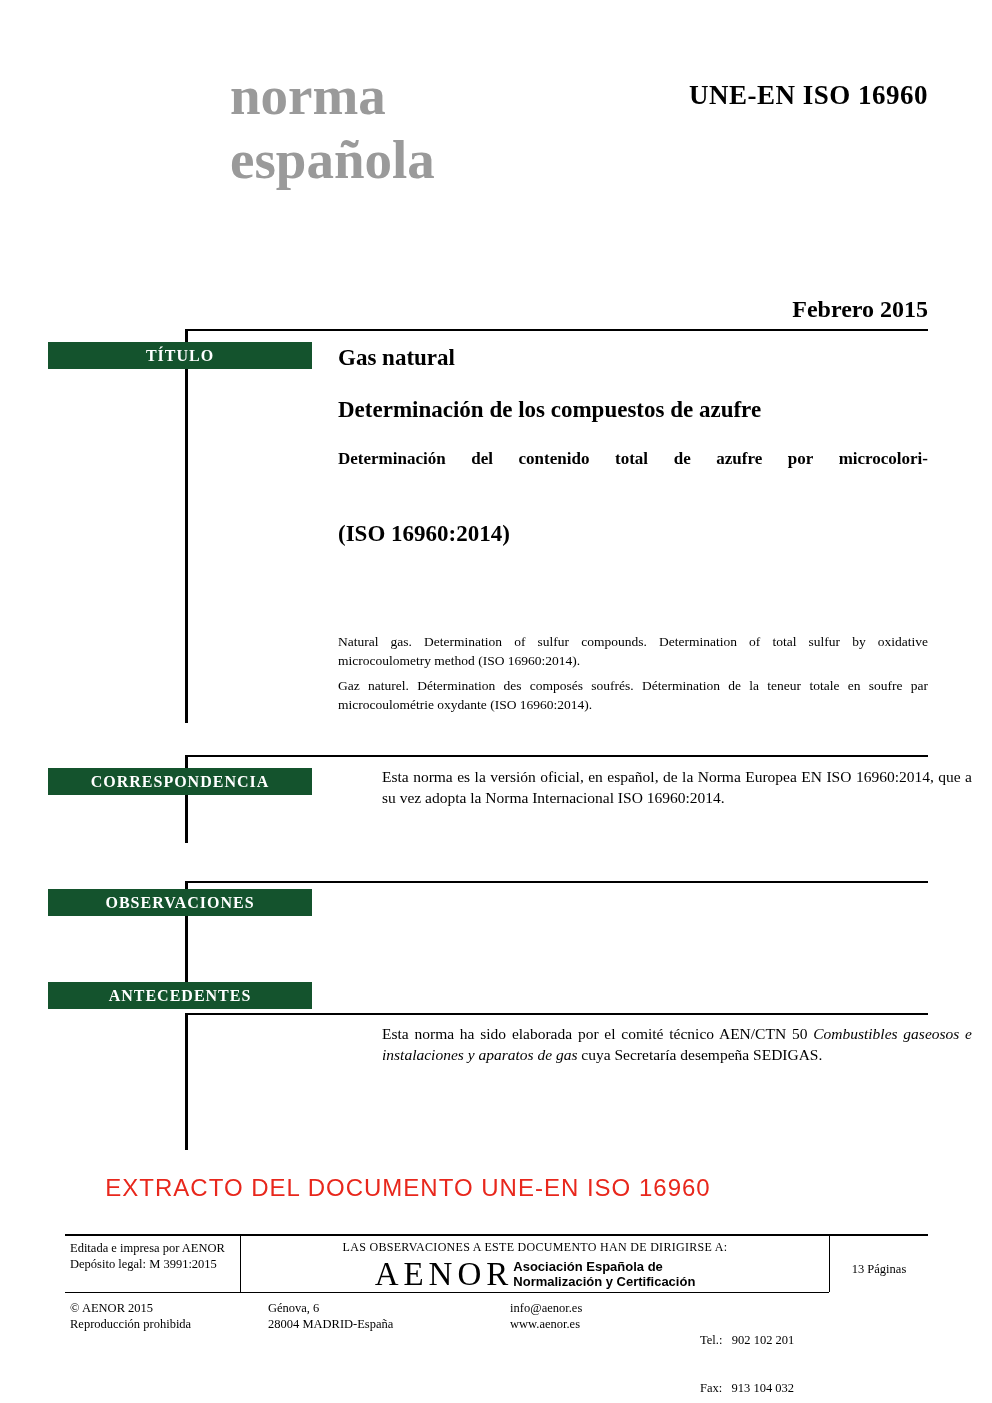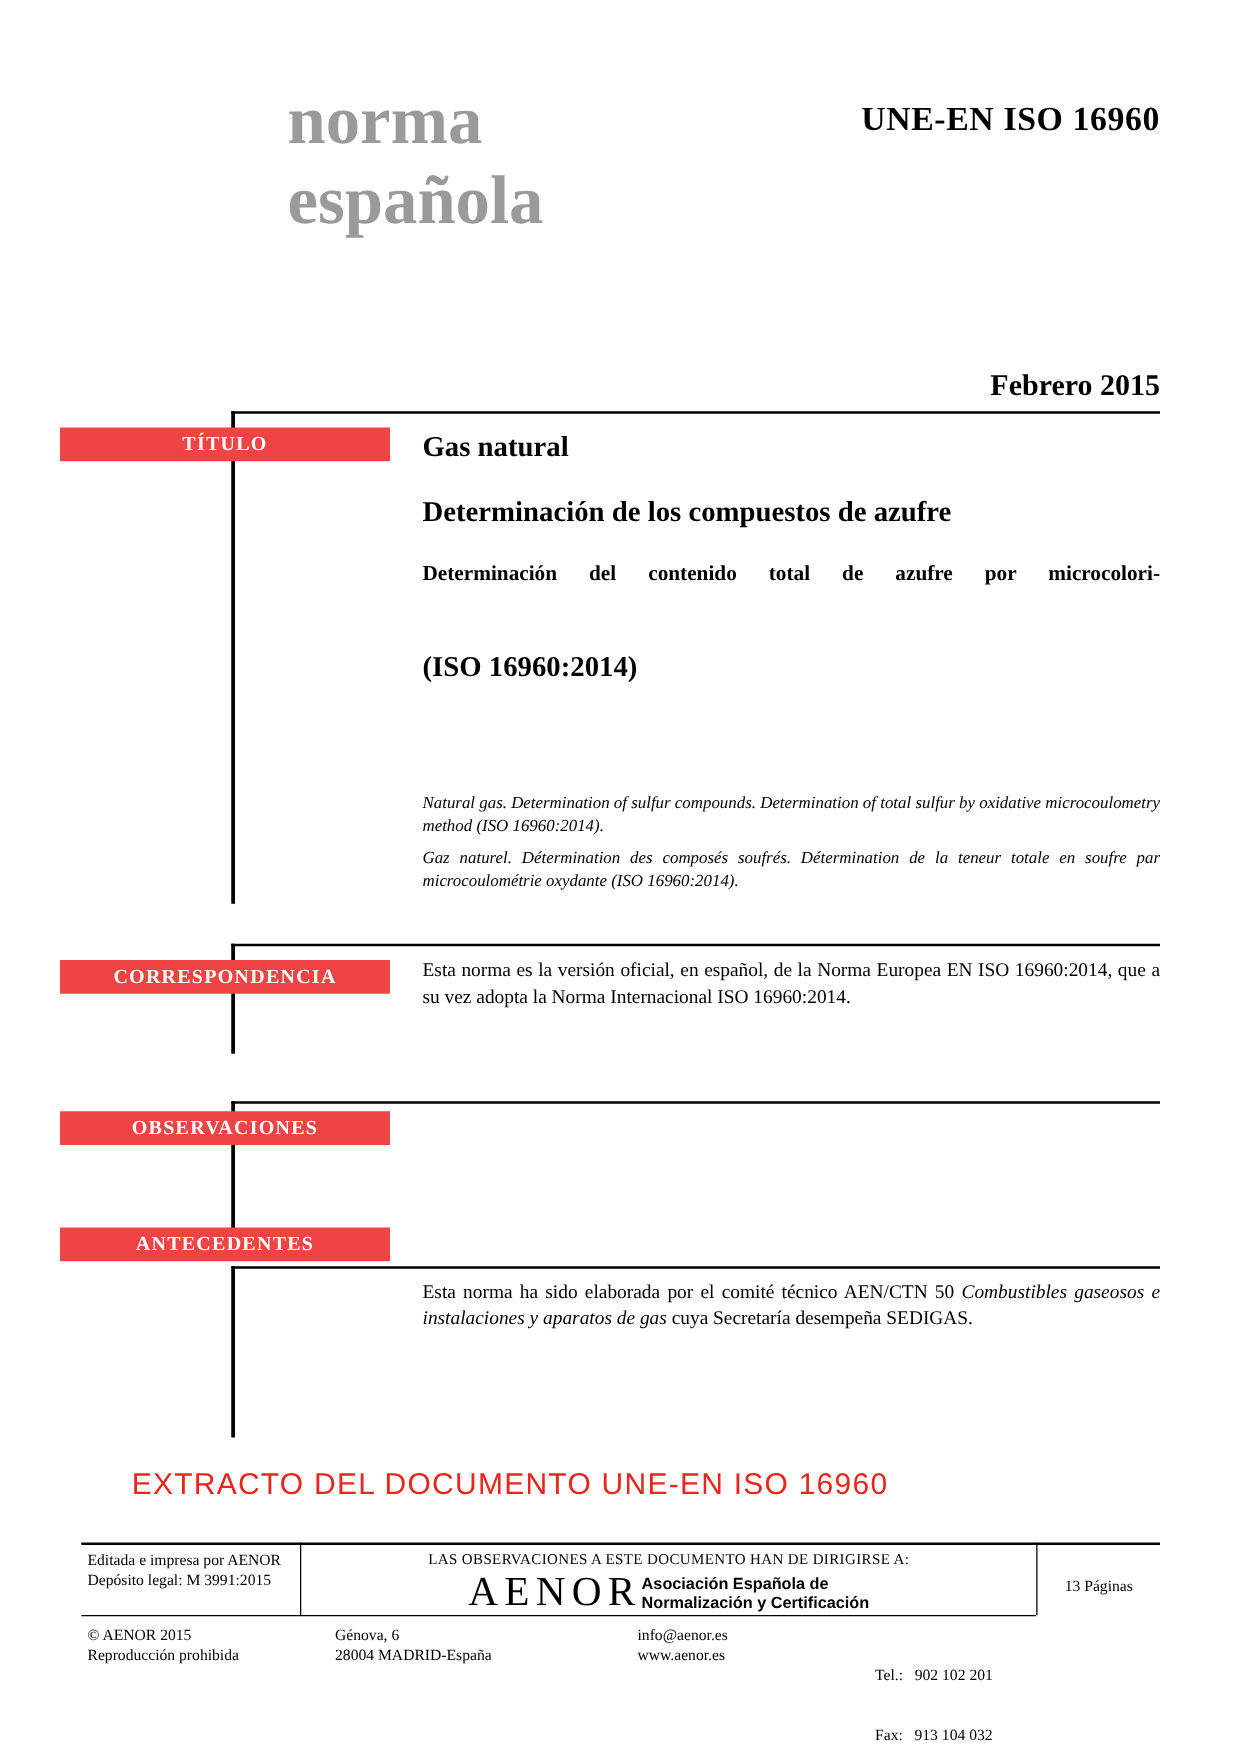--- a/index.html
+++ b/index.html
@@ -29,40 +29,41 @@
   }
   .pub-date {
     top: 296px; right: 64px;
     font-size: 24px; font-weight: bold;
   }
 
   .hrule { left: 185px; width: 743px; height: 2px; background: #000; }
   .vrule { left: 185px; width: 3px; background: #000; }
   .label-box {
     left: 48px; width: 264px; height: 27px;
-    background: #ef4444; color: #fff;
+    background: #14532d; color: #fff;
     font-size: 16px; font-weight: bold;
     letter-spacing: 1px;
     text-align: center; line-height: 27px;
   }
 
   .content { left: 338px; width: 590px; }
   .title-line { font-size: 23px; font-weight: bold; }
   .title-just {
     display: block;
     font-size: 17px; font-weight: bold;
     text-align: justify; text-align-last: justify;
   }
   .abstract {
-    font-size: 13.5px; font-style: italic;
+    font-size: 13.5px; 
     line-height: 19px; text-align: justify;
   }
   .body-text {
     font-size: 15.5px; line-height: 21px;
     text-align: justify;
+    margin-left: 44px;
   }
   .it { font-style: italic; }
 
   .extract {
     top: 1174px; left: 0; width: 816px;
     text-align: center;
     font-family: "Liberation Sans", sans-serif;
     font-size: 24px; letter-spacing: 1px;
     color: #e8271c;
   }

